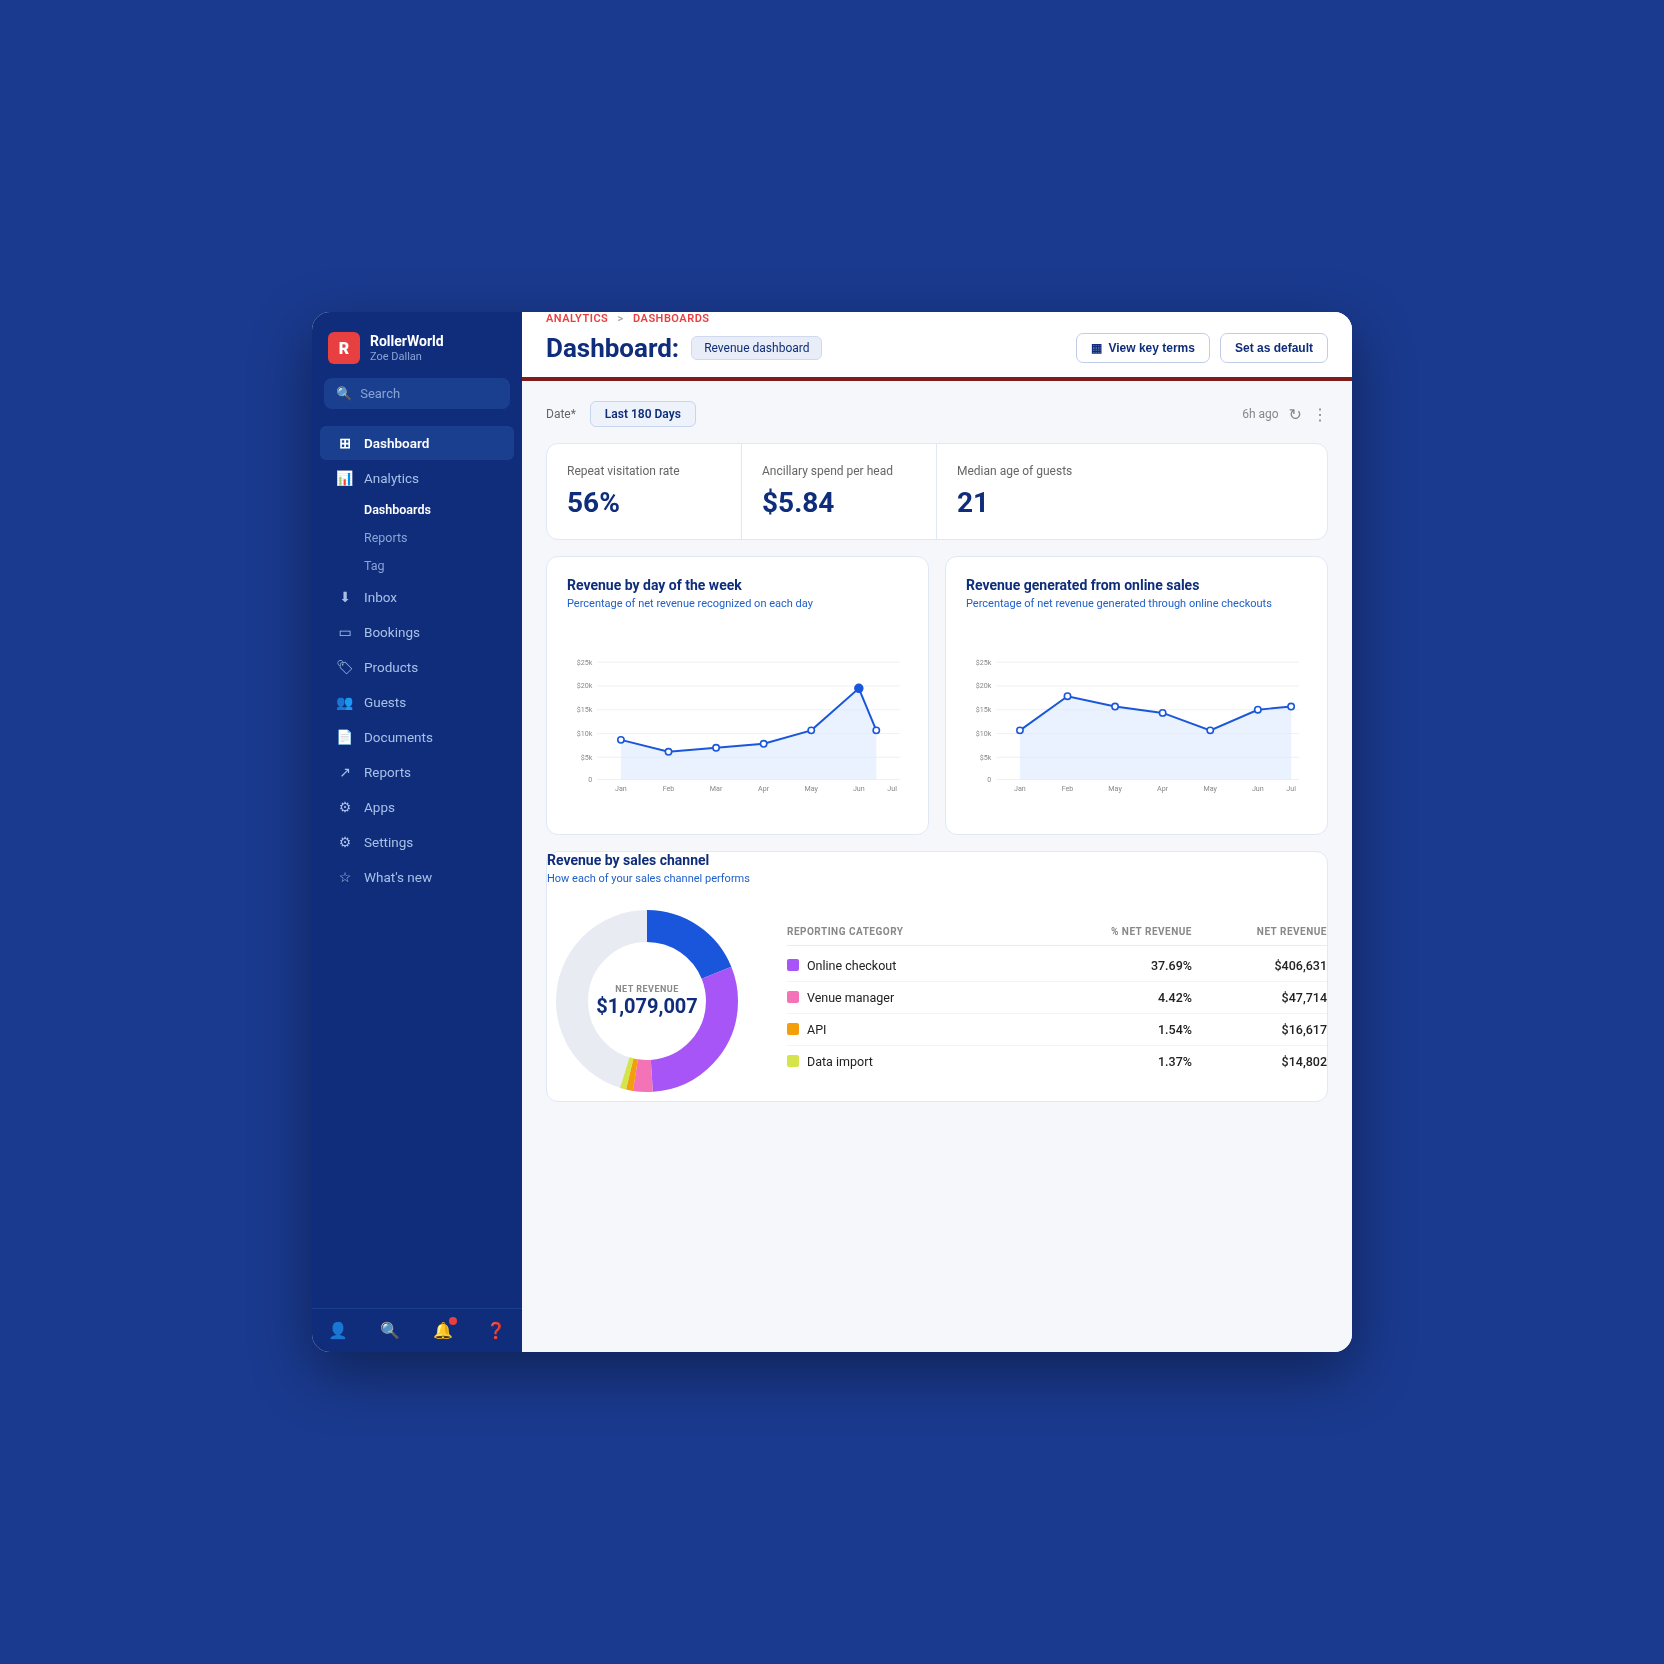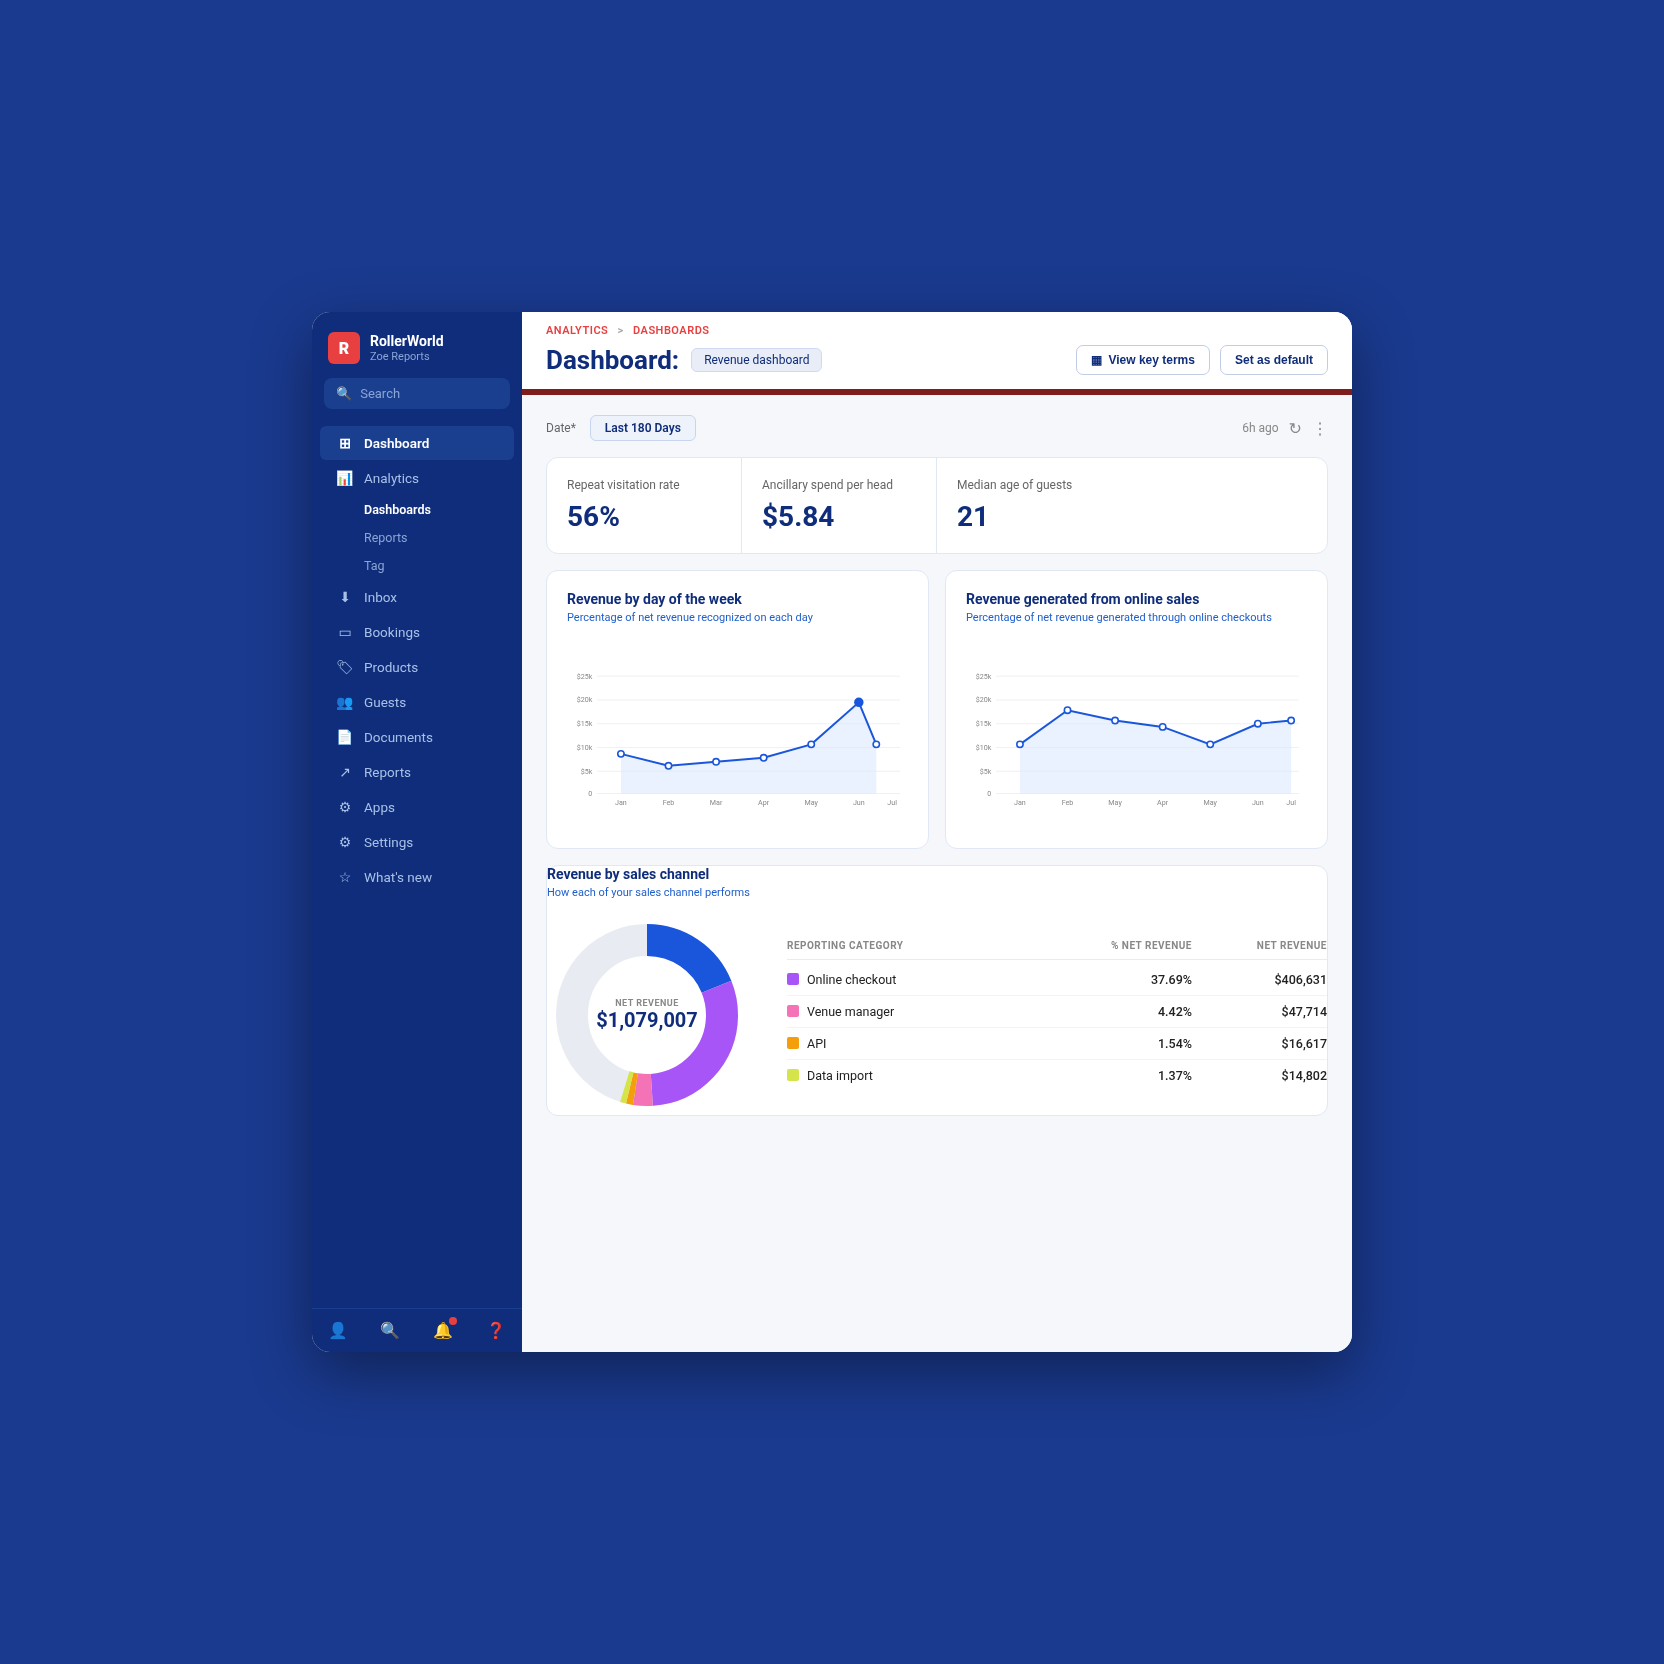--- a/index.html
+++ b/index.html
@@ -134,22 +134,22 @@
     
     .main {
       flex: 1;
       background: #f5f7fb;
       overflow-y: auto;
       display: flex;
       flex-direction: column;
     }
     .top-bar {
       background: #fff;
-      padding: 12px 24px 14px;
-      border-bottom: 6px solid #7f1d1d;
+      padding: 0 24px 14px;
+      border-bottom: 4px solid #7f1d1d;
     }
     .breadcrumb {
       font-size: 11px;
       font-weight: 600;
       letter-spacing: 0.5px;
       margin-bottom: 8px;
     }
     .breadcrumb-analytics {
       color: #e84040;
       text-transform: uppercase;
@@ -381,21 +381,21 @@
 </head>
 <body>
 
 <div class="app-wrapper">
 
   <aside class="sidebar">
     <div class="sidebar-header">
       <div class="sidebar-logo">R</div>
       <div>
         <div class="sidebar-brand-name">RollerWorld</div>
-        <div class="sidebar-brand-user">Zoe Reports</div>
+        <div class="sidebar-brand-user">Zoe Dallan</div>
       </div>
     </div>
 
     <div class="sidebar-search">
       <span class="sidebar-search-icon">🔍</span>
       <span class="sidebar-search-text">Search</span>
     </div>
 
     <nav class="sidebar-nav">
       <div class="nav-item active">

